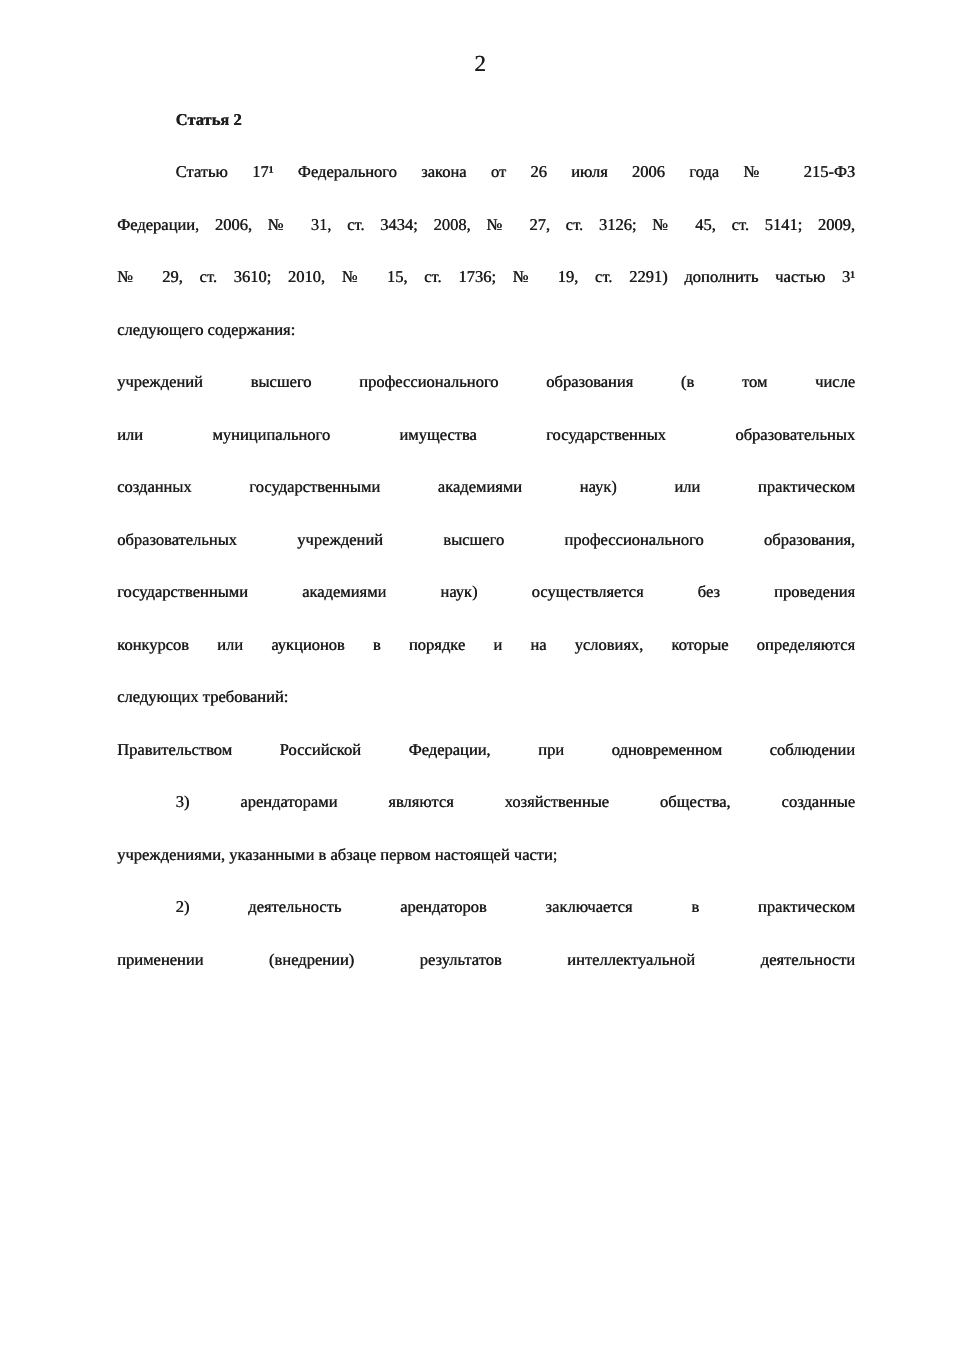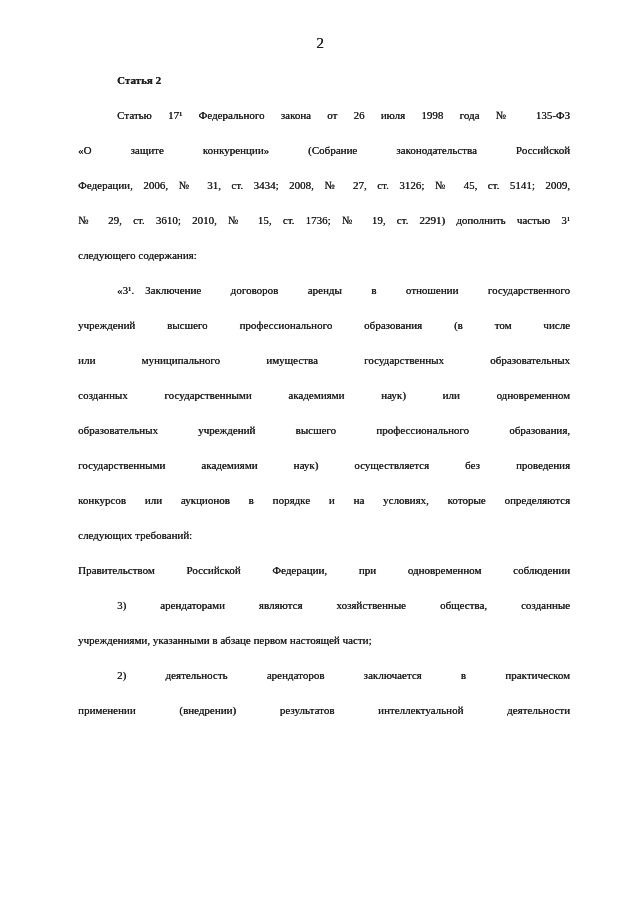--- a/index.html
+++ b/index.html
@@ -38,29 +38,27 @@
     text-indent: 39px;
   }
 </style>
 </head>
 <body>
 
 <div class="page">
   <div class="pageno">2</div>
   <div class="content" id="doc-body">
       <div class="line heading">Статья 2</div>
-      <div class="line first">Статью 17¹ Федерального закона от 26 июля 1998 года № 135-ФЗ</div>
-      <div class="line">«О защите конкуренции» (Собрание законодательства Российской</div>
+      <div class="line first">Статью 17¹ Федерального закона от 26 июля 2006 года № 215-ФЗ</div>
       <div class="line">Федерации, 2006, № 31, ст. 3434; 2008, № 27, ст. 3126; № 45, ст. 5141; 2009,</div>
       <div class="line">№ 29, ст. 3610; 2010, № 15, ст. 1736; № 19, ст. 2291) дополнить частью 3¹</div>
       <div class="line endline">следующего содержания:</div>
-      <div class="line first">«3¹. Заключение договоров аренды в отношении государственного</div>
       <div class="line">учреждений высшего профессионального образования (в том числе</div>
       <div class="line">или муниципального имущества государственных образовательных</div>
-      <div class="line">созданных государственными академиями наук) или одновременном</div>
+      <div class="line">созданных государственными академиями наук) или практическом</div>
       <div class="line">образовательных учреждений высшего профессионального образования,</div>
       <div class="line">государственными академиями наук) осуществляется без проведения</div>
       <div class="line">конкурсов или аукционов в порядке и на условиях, которые определяются</div>
       <div class="line endline">следующих требований:</div>
       <div class="line">Правительством Российской Федерации, при одновременном соблюдении</div>
       <div class="line first">3) арендаторами являются хозяйственные общества, созданные</div>
       <div class="line endline">учреждениями, указанными в абзаце первом настоящей части;</div>
       <div class="line first">2) деятельность арендаторов заключается в практическом</div>
       <div class="line">применении (внедрении) результатов интеллектуальной деятельности</div>
     </div>

